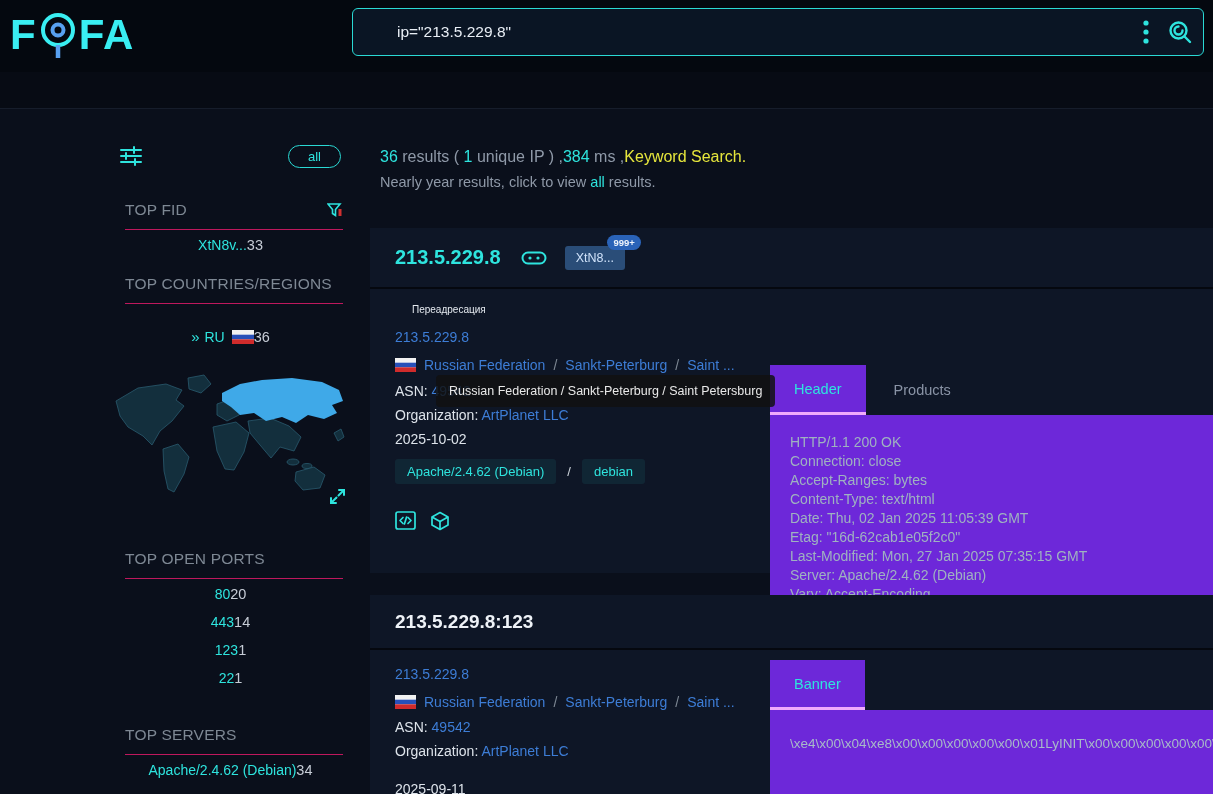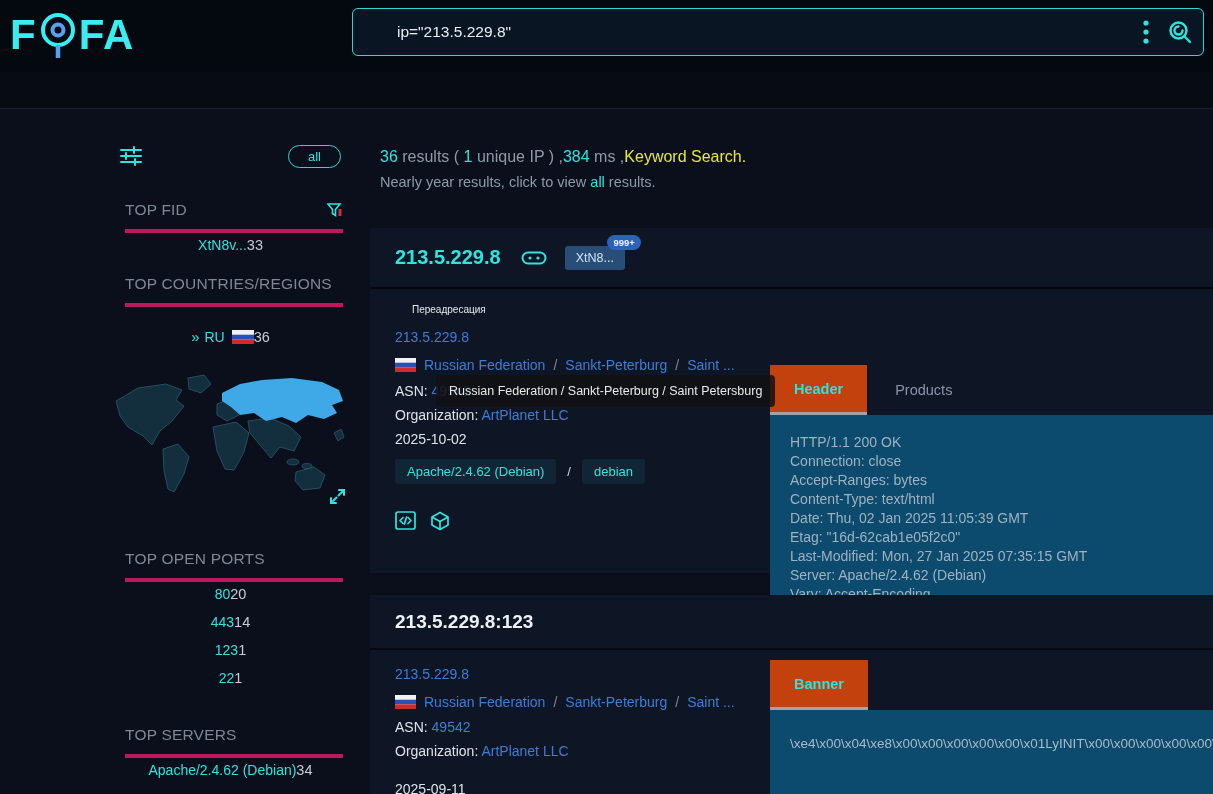--- a/index.html
+++ b/index.html
@@ -11,21 +11,21 @@
   .topbar{position:absolute;left:0;top:0;width:1213px;height:72px;background:#04080f}
   .band{position:absolute;left:0;top:72px;width:1213px;height:37px;background:#070b14;border-bottom:1px solid #161d2b}
   .logo{position:absolute;left:10px;top:9px;display:flex;align-items:center;color:#39eef2;font-size:42px;font-weight:bold;letter-spacing:1px;line-height:1}
   .logo svg{margin:0 1px}
   .search{position:absolute;left:352px;top:8px;width:852px;height:48px;border:1px solid #2ad9d4;border-radius:6px;background:#0a1524;display:flex;align-items:center}
   .search input{flex:1;background:transparent;border:none;outline:none;color:#e8eef5;font-size:15.5px;padding-left:44px;font-family:inherit}
   .search .sicon{display:flex;align-items:center;justify-content:center;width:34px;height:34px;cursor:pointer}
 
   
   .pill{position:absolute;left:288px;top:145px;width:53px;height:23px;border:1.5px solid #2ad9d4;border-radius:12px;color:#2ee4de;font-size:13px;display:flex;align-items:center;justify-content:center;cursor:pointer}
-  .sec-head{position:absolute;left:125px;width:218px;padding-bottom:10px;border-bottom:4px solid #be185d;color:#7e8894;font-size:15.5px;display:flex;justify-content:space-between;align-items:center;letter-spacing:.2px}
+  .sec-head{position:absolute;left:125px;width:218px;padding-bottom:10px;border-bottom:1px solid #be185d;color:#7e8894;font-size:15.5px;display:flex;justify-content:space-between;align-items:center;letter-spacing:.2px}
   .srow{position:absolute;left:125px;width:211px;display:flex;justify-content:center;align-items:center;font-size:14px}
   .srow .lbl{color:#2ee4de;cursor:pointer}
   .srow .cnt{color:#c6ccd6;font-size:14.5px}
   .ru-left{display:flex;align-items:center;gap:7px}
   .chev{color:#2ee4de;font-size:15px;letter-spacing:-2px}
   .map{position:absolute;left:110px;top:371px;width:240px;height:144px}
   .expand{position:absolute;right:4px;bottom:6px;cursor:pointer}
 
   
   .sum1{position:absolute;left:380px;top:148px;font-size:16px;color:#8f99a8;white-space:pre-wrap}
@@ -49,23 +49,23 @@
   .slash{color:#7e8894}
   .tooltip{position:absolute;left:66px;top:86px;background:rgba(17,17,17,.84);color:#e9e9e9;font-size:12.5px;padding:9px 13px;border-radius:4px;white-space:nowrap;z-index:10}
   .tagrow{display:flex;align-items:center}
   .tag{background:rgba(46,228,222,.08);color:#2ee4de;font-size:13px;padding:5px 12px;border-radius:3px;cursor:pointer;white-space:nowrap}
   .tagsep{color:#cfd6dd;margin:0 11px;font-size:13px}
   .iconrow{display:flex;gap:14px}
   .iconrow span{cursor:pointer;display:flex}
 
   .tabs{display:flex}
   .tab{height:50px;display:flex;align-items:center;justify-content:center;font-size:14.5px;cursor:pointer}
-  .tab.on{background:#c2410c;color:#2ee4de;font-weight:bold;border-bottom:3px solid #a3a3a3;padding:0 24px}
+  .tab.on{background:#6d28d9;color:#2ee4de;font-weight:normal;border-bottom:3px solid #f0abfc;padding:0 24px}
   .tab.off{color:#8a94a6;padding:0 28px}
-  .panel{background:#0c4a6e;overflow:hidden}
+  .panel{background:#6d28d9;overflow:hidden}
   .hline{font-size:14px;line-height:19px;color:#9fb2c0;white-space:nowrap}
   .bannertxt{font-size:13.5px;color:#a8bac8;white-space:nowrap}
 </style>
 </head>
 <body>
 
 <div class="topbar">
   <div class="logo">
     <span>F</span>
     <svg width="40" height="52" viewBox="0 0 40 52">

